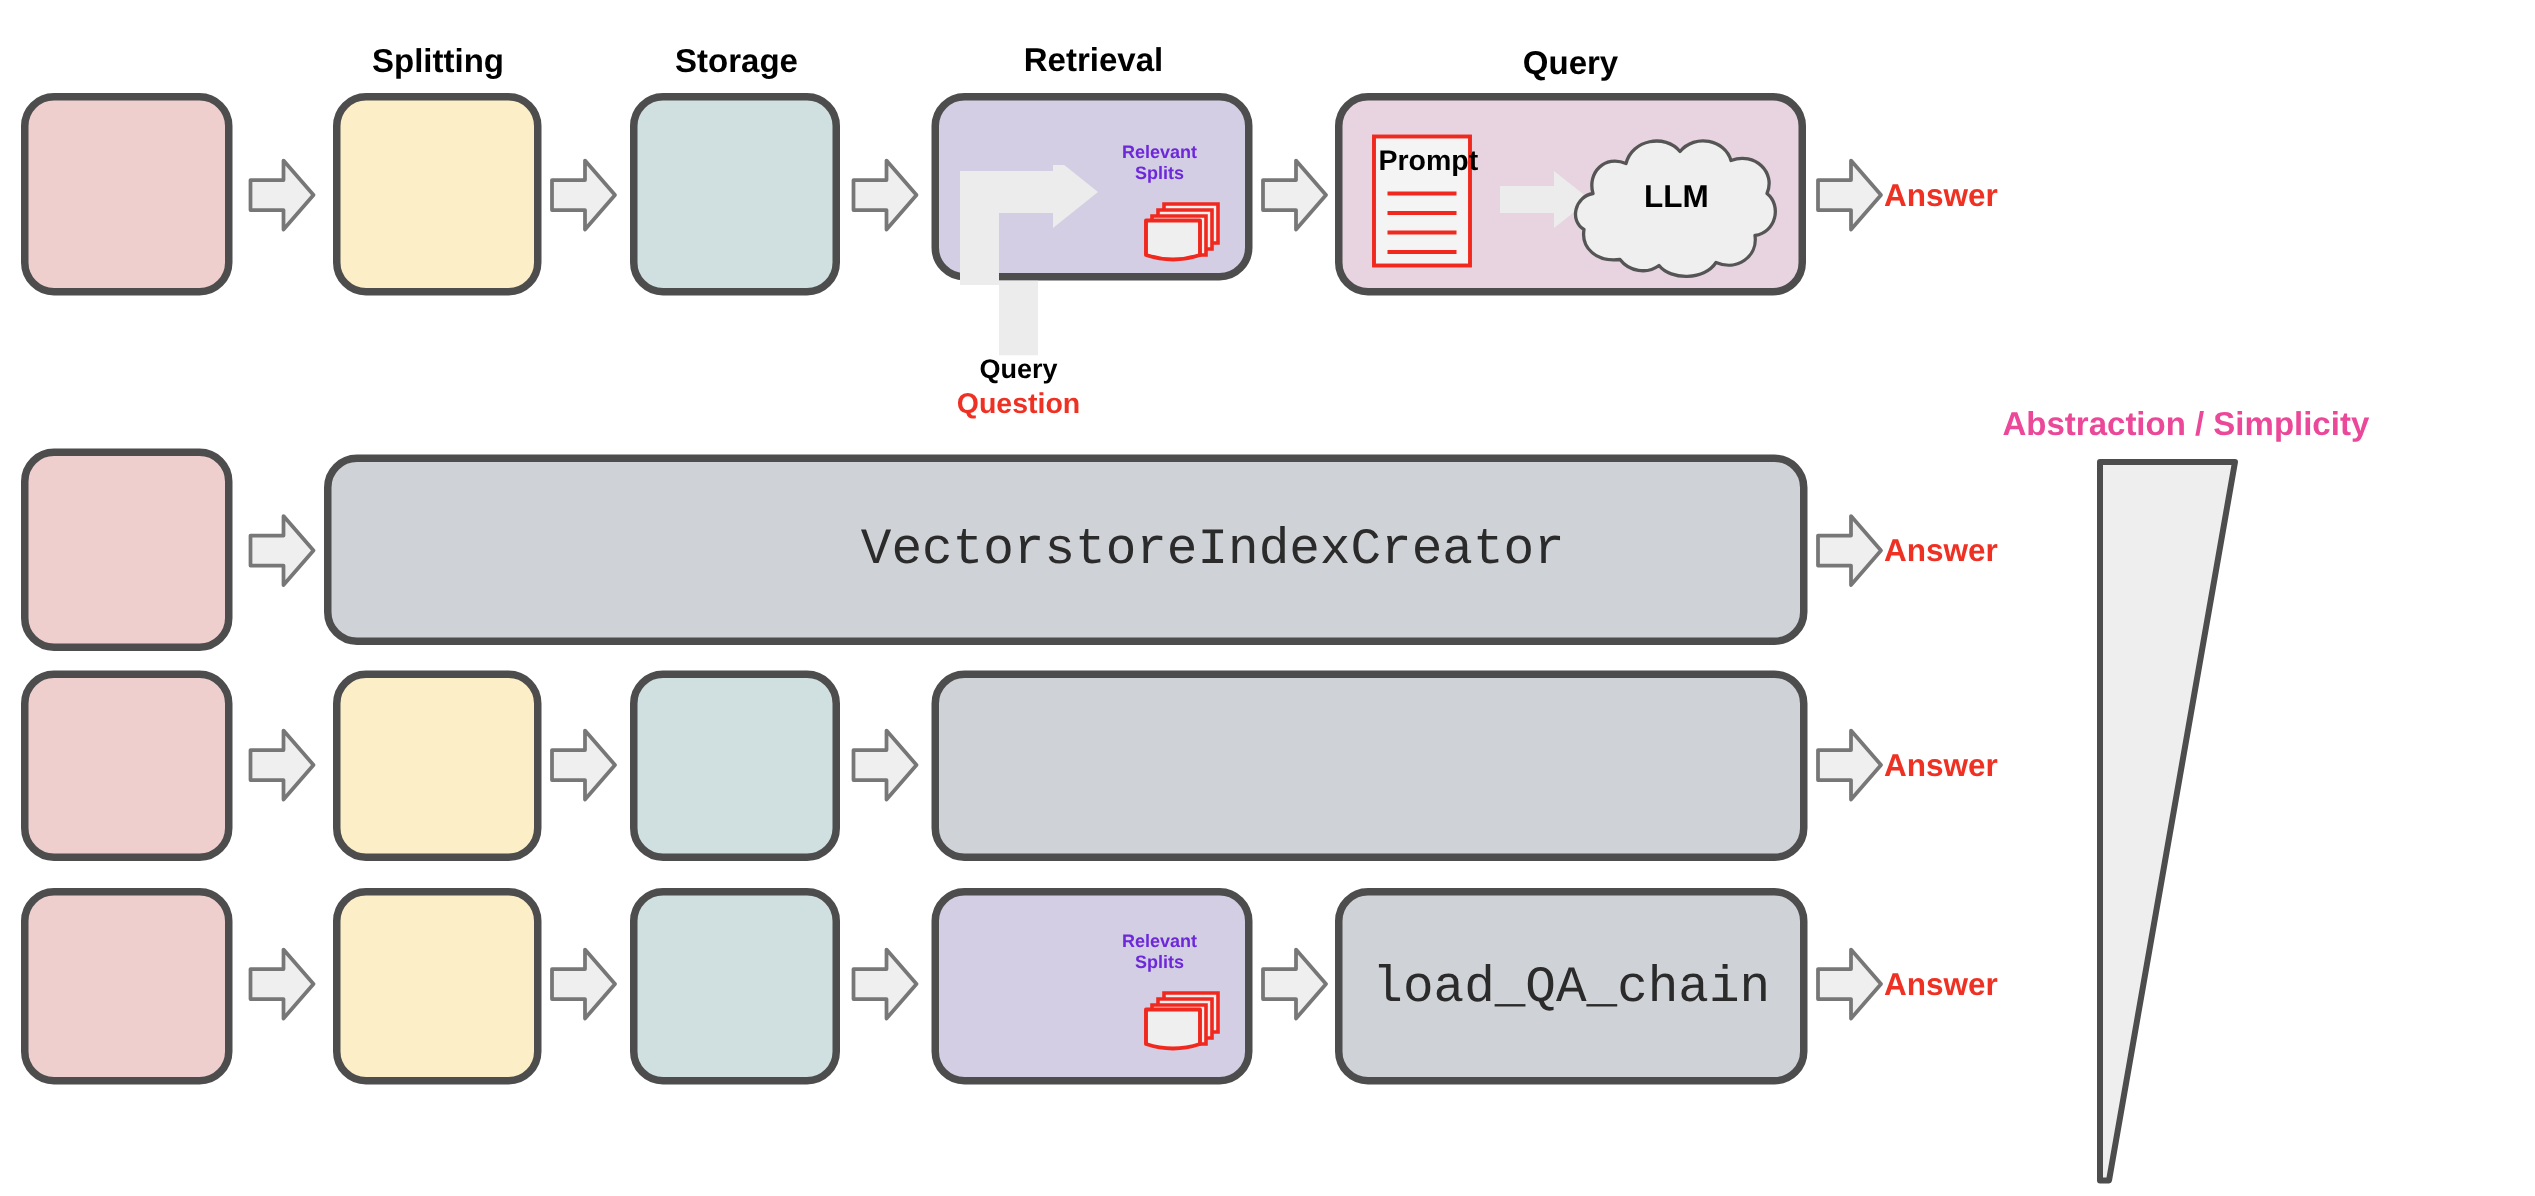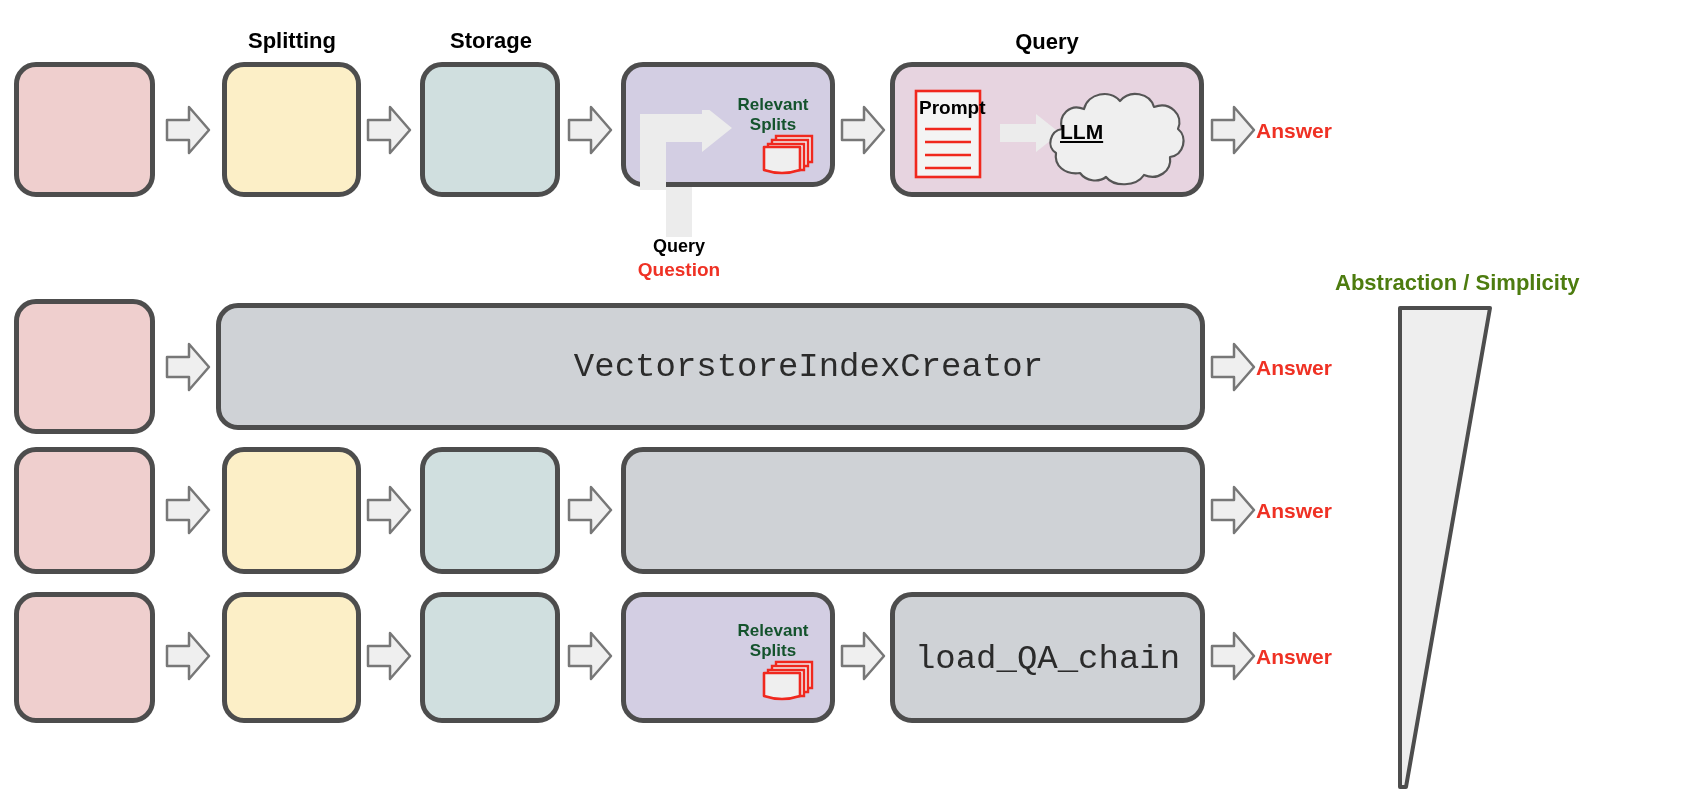--- a/index.html
+++ b/index.html
@@ -69,23 +69,23 @@
     font-size: 34px;
     color: #2b2b2b;
     white-space: nowrap;
     text-align: center;
   }
 
   
   .splits-label {
     position: absolute;
     font-weight: bold;
-    font-size: 17px;
+    font-size: 12px;
     line-height: 1.15;
-    color: #14532d;
+    color: #6d28d9;
     text-align: center;
     white-space: pre-line;
   }
 
   
   .docstack { position: absolute; }
   .docstack svg { display: block; }
 
   
   .tarrow { position: absolute; }
@@ -138,40 +138,41 @@
   .fatarrow { position: absolute; }
   .fatarrow svg { display: block; }
 
   
   .wedge { position: absolute; }
   .wedge svg { display: block; }
   .wedge-caption {
     position: absolute;
     font-weight: bold;
     font-size: 22px;
-    color: #4d7c0f;
+    color: #ec4899;
     white-space: nowrap;
   }
 </style>
 </head>
 <body>
 
 <div class="canvas">
 
   <svg width="0" height="0" style="position:absolute" aria-hidden="true">
     <defs>
 
       <g id="chevShape">
         <path d="M2 16 L24 16 L24 3 L44 26 L24 49 L24 36 L2 36 Z" fill="#efefef" stroke="#777777" stroke-width="2.5" stroke-linejoin="round"></path>
       </g>
     </defs>
   </svg>
 
   <div class="caption" style="left:222px; top:28px; width:140px;">Splitting</div>
   <div class="caption" style="left:420px; top:28px; width:142px;">Storage</div>
+  <div class="caption" style="left:622px; top:27px; width:214px;">Retrieval</div>
   <div class="caption" style="left:890px; top:29px; width:314px;">Query</div>
 
   <div class="node pink" style="left:14px; top:62px; width:141px; height:135px;"></div>
   <div class="node yellow" style="left:222px; top:62px; width:139px; height:135px;"></div>
   <div class="node teal" style="left:420px; top:62px; width:140px; height:135px;"></div>
   <div class="node purple" style="left:621px; top:62px; width:214px; height:125px;"></div>
   <div class="node mauve" style="left:890px; top:62px; width:314px; height:135px;"></div>
 
   <div class="chev" style="left:165px; top:104px;">
     <svg viewBox="0 0 46 52">
@@ -249,21 +250,21 @@
                C12 30 24 18 38 24
                C42 8 64 4 74 16
                C84 4 104 8 108 22
                C124 16 138 30 132 44
                C142 52 138 70 124 72
                C126 86 112 96 98 90
                C90 102 68 102 60 92
                C52 98 40 96 34 88 Z" fill="#efefef" stroke="#555555" stroke-width="2.2" stroke-linejoin="round"></path>
     </svg>
   </div>
-  <div class="cloud-text" style="left:1060px; top:120px;text-decoration:underline;">LLM</div>
+  <div class="cloud-text" style="left:1096px; top:120px;">LLM</div>
 
   <div class="answer" style="left:1256px; top:119px;">Answer</div>
 
   <div class="node pink" style="left:14px; top:299px; width:141px; height:135px;"></div>
   <div class="chev" style="left:165px; top:341px;">
     <svg viewBox="0 0 46 52">
         <use href="#chevShape"></use>
       </svg>
   </div>
   <div class="node gray" style="left:216px; top:303px; width:989px; height:127px;"></div>

